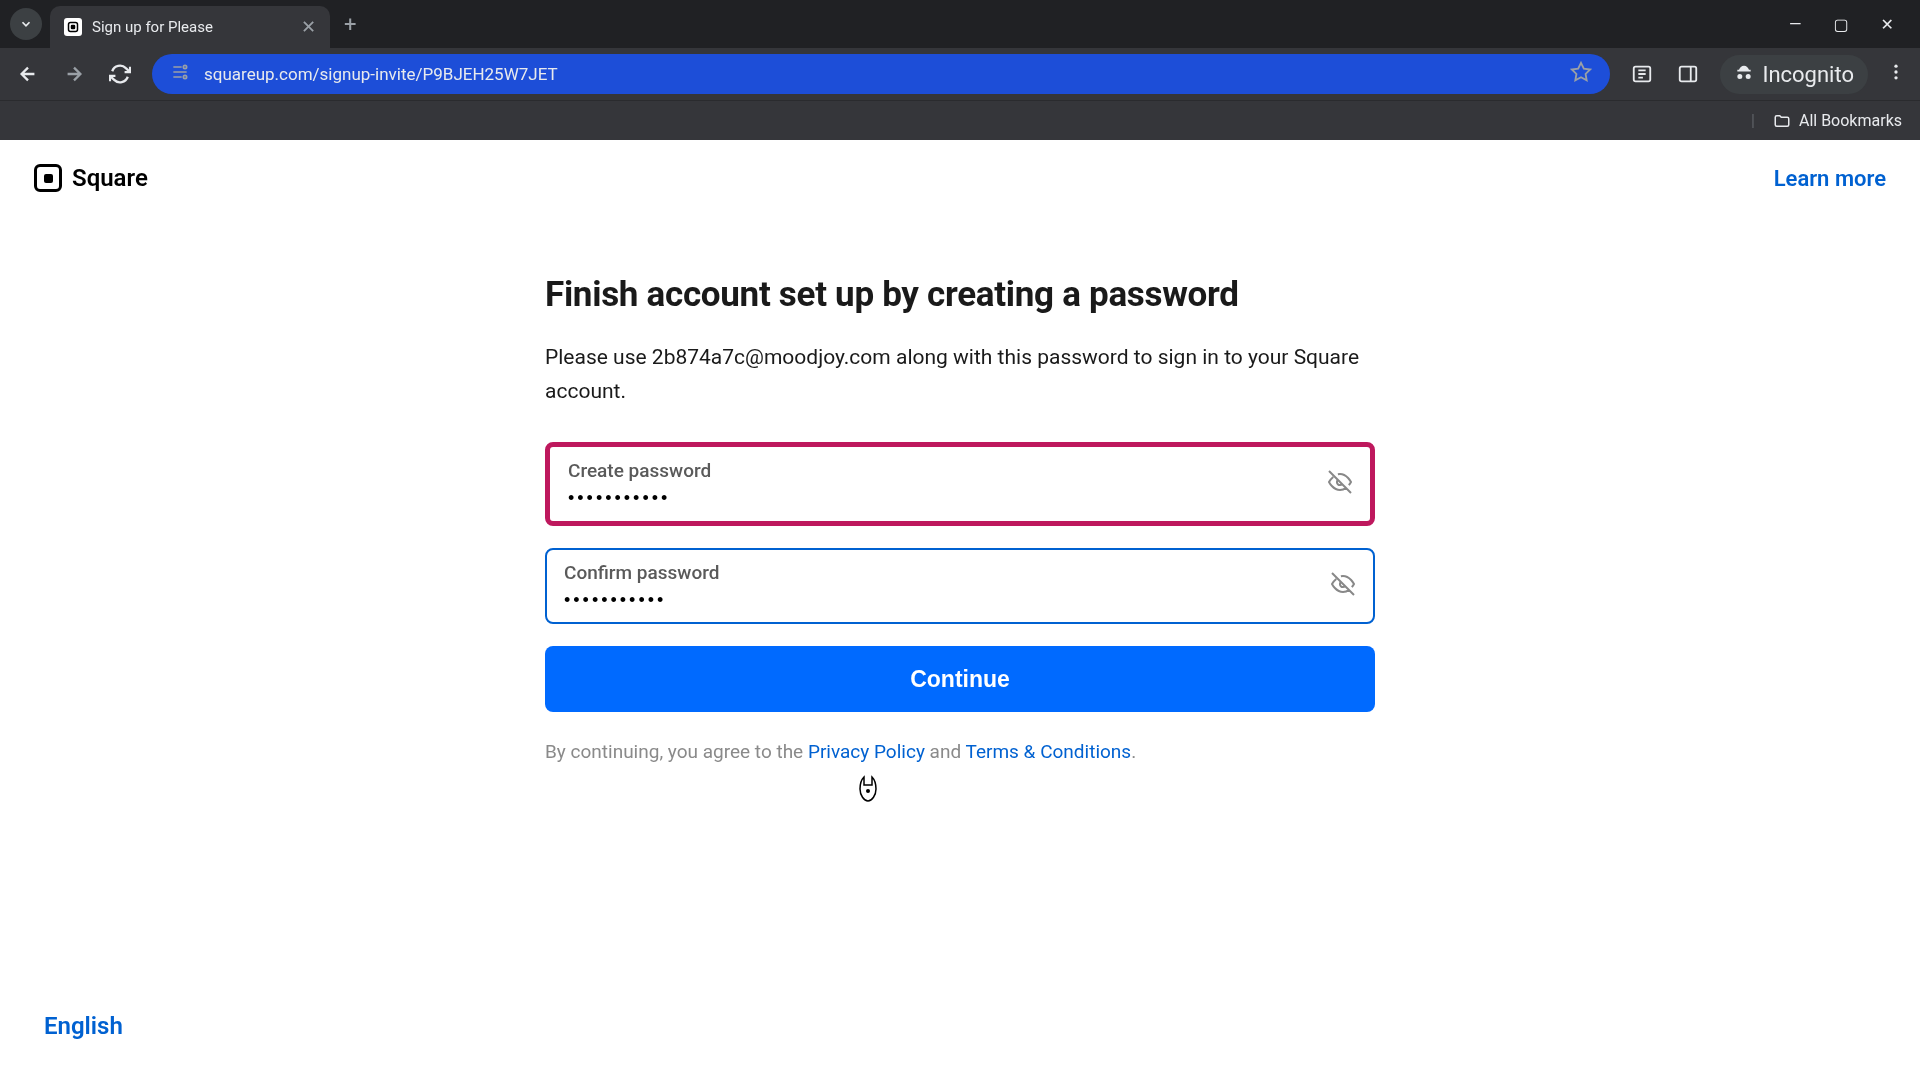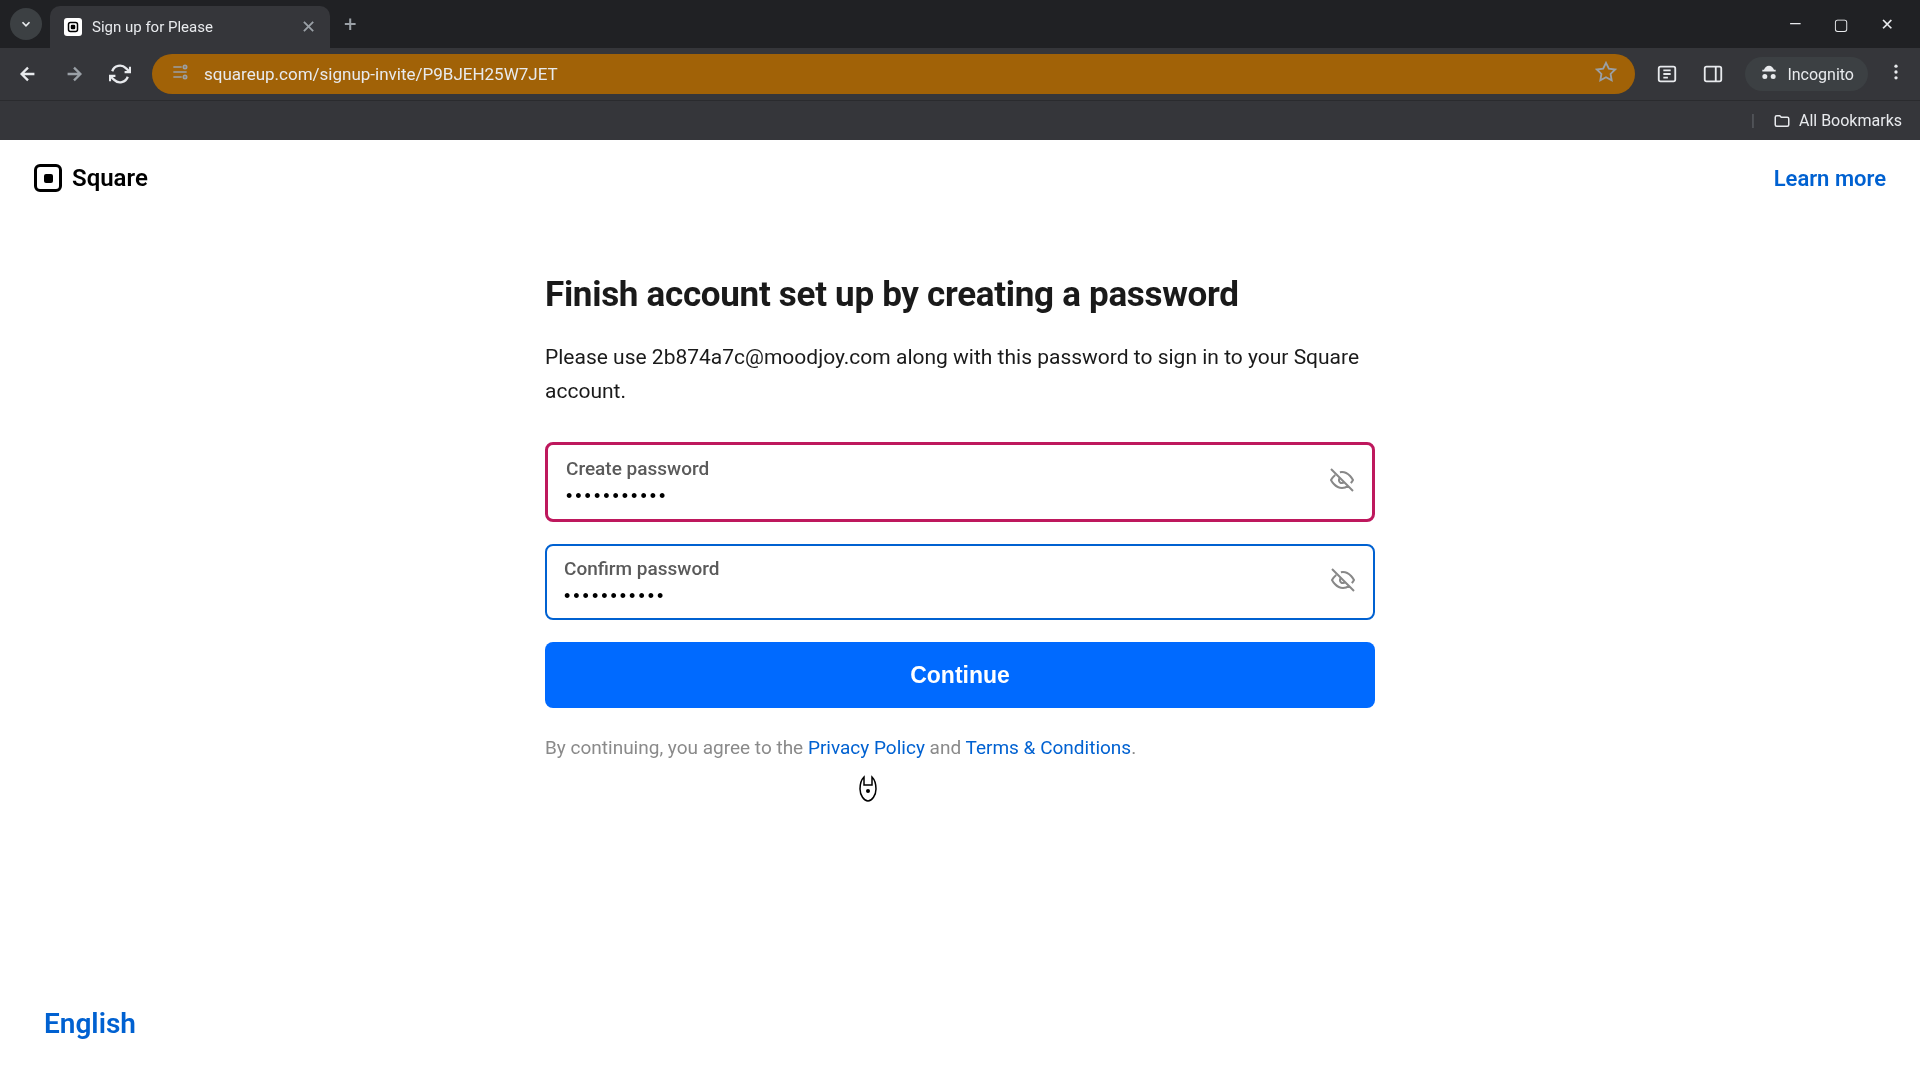--- a/index.html
+++ b/index.html
@@ -14,60 +14,60 @@
     .tab-favicon svg { width: 12px; height: 12px; }
     .tab-title { flex: 1; font-size: 15px; color: #e8eaed; }
     .tab-close { color: #9aa0a6; font-size: 18px; line-height: 1; }
     .new-tab { margin-left: 14px; color: #9aa0a6; font-size: 22px; }
     .window-controls { margin-left: auto; display: flex; gap: 32px; padding-right: 16px; color: #e8eaed; }
     .window-controls span { font-size: 16px; }
 
     .toolbar { display: flex; align-items: center; height: 52px; padding: 0 14px; gap: 18px; background: #35363a; }
     .nav-icon { color: #9aa0a6; display: flex; align-items: center; justify-content: center; width: 28px; height: 28px; }
     .nav-icon.enabled { color: #e8eaed; }
-    .addr-bar { flex: 1; background: #a16207; border-radius: 24px; height: 40px; display: flex; align-items: center; padding: 0 18px; gap: 14px; }
+    .addr-bar { flex: 1; background: #1d4ed8; border-radius: 24px; height: 40px; display: flex; align-items: center; padding: 0 18px; gap: 14px; }
     .addr-bar .site-icon { color: #9aa0a6; }
     .addr-url { color: #e8eaed; font-size: 17px; flex: 1; }
     .addr-star { color: #9aa0a6; margin-left: auto; }
     .right-icons { display: flex; align-items: center; gap: 18px; }
-    .incognito-pill { display: flex; align-items: center; gap: 8px; background: #3c4043; border-radius: 20px; padding: 7px 14px; color: #e8eaed; font-size: 16px; }
+    .incognito-pill { display: flex; align-items: center; gap: 8px; background: #3c4043; border-radius: 20px; padding: 7px 14px; color: #e8eaed; font-size: 22px; }
     .menu-dots { color: #e8eaed; }
 
     .bookmarks-bar { display: flex; justify-content: flex-end; align-items: center; height: 40px; padding: 0 18px; background: #35363a; border-top: 1px solid #2a2b2e; }
     .bookmarks-bar .sep { color: #5f6368; margin-right: 18px; }
     .all-bookmarks { display: flex; align-items: center; gap: 8px; color: #e8eaed; font-size: 16px; }
 
     
     .page { position: relative; background: #fff; height: calc(1080px - 48px - 52px - 40px); }
     .page-header { display: flex; align-items: center; justify-content: space-between; padding: 24px 34px 12px; }
     .logo { display: flex; align-items: center; gap: 10px; }
     .logo-mark { width: 28px; height: 28px; border: 3px solid #000; border-radius: 6px; display: flex; align-items: center; justify-content: center; }
     .logo-mark .inner { width: 9px; height: 9px; background: #000; border-radius: 2px; }
     .logo-text { font-size: 24px; font-weight: 600; color: #000; }
     .learn-more { color: #0061d1; font-size: 22px; font-weight: 600; }
 
     .form-wrap { width: 830px; margin: 70px auto 0; }
     .headline { font-size: 35px; font-weight: 700; color: #1a1a1a; margin-bottom: 26px; letter-spacing: -0.3px; }
     .subtext { font-size: 21px; color: #1a1a1a; line-height: 1.6; margin-bottom: 34px; }
     .subtext .email { font-weight: 400; }
 
-    .field { position: relative; border: 3px solid #be185d; border-radius: 8px; padding: 12px 18px 12px; margin-bottom: 22px; background: #fff; }
+    .field { position: relative; border: 5px solid #be185d; border-radius: 8px; padding: 12px 18px 12px; margin-bottom: 22px; background: #fff; }
     .field.focused { border: 2px solid #0061d1; padding: 11px 17px 11px; }
     .field-label { font-size: 19px; color: #5a5a5a; font-weight: 500; margin-bottom: 6px; }
     .field-input { border: none; outline: none; font-size: 18px; letter-spacing: 3px; width: calc(100% - 40px); background: transparent; color: #000; }
     .eye-icon { position: absolute; right: 18px; top: 50%; transform: translateY(-50%); color: #888; }
 
     .hint { font-size: 19px; color: #7a7a7a; margin: -4px 0 28px; }
 
     .continue-btn { width: 100%; background: #006aff; color: #fff; border: none; border-radius: 8px; height: 66px; font-size: 23px; font-weight: 600; cursor: pointer; margin-bottom: 28px; }
 
     .legal { font-size: 19px; color: #8a8a8a; }
     .legal a { color: #0061d1; text-decoration: none; }
 
-    .lang { position: absolute; left: 44px; bottom: 40px; color: #0061d1; font-size: 28px; font-weight: 600; }
+    .lang { position: absolute; left: 44px; bottom: 40px; color: #0061d1; font-size: 24px; font-weight: 600; }
 
     .cursor { position: absolute; left: 855px; top: 635px; pointer-events: none; z-index: 999; }
   </style>
 </head>
 <body>
 
 <div class="browser-chrome">
   <div class="tab-bar">
     <div class="tab-dropdown">
       <svg width="14" height="14" viewBox="0 0 24 24" fill="none" stroke="#e8eaed" stroke-width="3">

